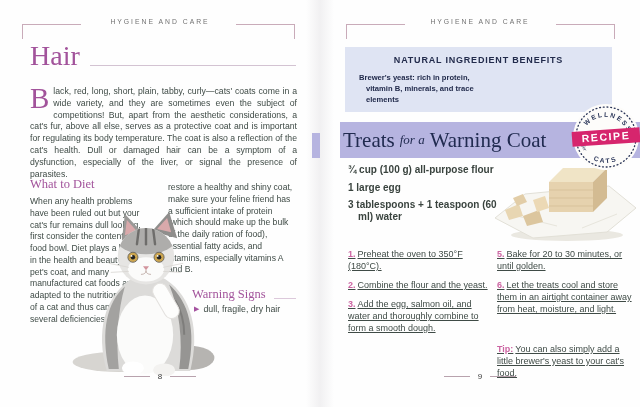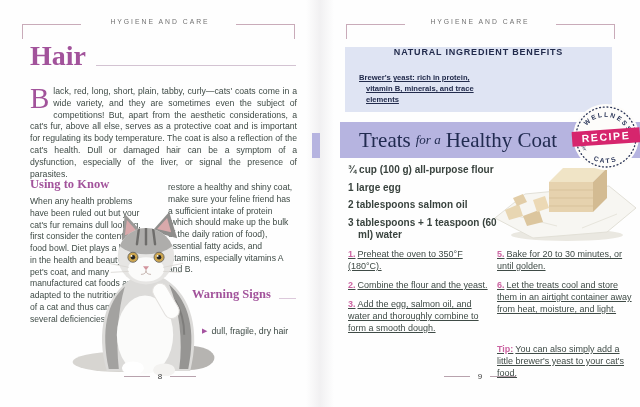--- a/index.html
+++ b/index.html
@@ -5,51 +5,51 @@
   html,body{margin:0;padding:0;background:#fff;}
   .spread{position:relative;width:640px;height:407px;background:#fefefe;overflow:hidden;
           font-family:"Liberation Sans",sans-serif;color:#3f4b46;}
   .gutter{position:absolute;left:306px;top:0;width:28px;height:407px;
           background:linear-gradient(to right,rgba(0,0,0,0),rgba(70,60,80,0.07) 50%,rgba(0,0,0,0));}
   .abs{position:absolute;}
   .running-head{width:320px;text-align:center;font-size:6.8px;letter-spacing:2px;color:#717171;top:18px;}
   .bracket{width:58px;height:14px;border-top:1px solid #c9abb9;top:24px;}
   .bracket.bl{border-left:1px solid #c9abb9;}
   .bracket.br{border-right:1px solid #c9abb9;}
-  h1,h2{margin:0;font-family:"Liberation Serif",serif;font-weight:bold;color:#a2539b;}
+  h1,h2{margin:0;font-family:"Liberation Serif",serif;font-weight:normal;color:#a2539b;}
   .title-row{left:30px;top:42px;width:266px;display:flex;align-items:flex-end;}
   .title-row h1{font-size:28px;line-height:1;}
   .rule{flex:1;border-top:1px solid #d3c3d2;margin:0 0 4px 10px;}
   .rule2{flex:1;border-top:1px solid #dcc9db;margin:0 0 2px 8px;}
   .intro{left:30px;top:86px;width:267px;font-size:8.7px;line-height:1.36;text-align:justify;margin:0;}
   .dropcap{float:left;font-family:"Liberation Serif",serif;font-size:29px;line-height:23px;
            padding:1px 4px 0 0;color:#a2539b;}
   .sub-head{display:flex;align-items:flex-end;}
   .sub-head h2{font-size:12.5px;line-height:1;}
   .wtk{left:30px;top:178px;width:122px;}
   .ws{left:192px;top:288px;width:104px;justify-content:space-between;}
   .colp{font-size:8.6px;line-height:1.37;margin:0;}
   .col-left{left:30px;top:196px;width:121px;}
   .col-right{left:168px;top:182px;width:128px;}
-  .ws-item{left:194px;top:326px;font-size:8.8px;display:flex;align-items:center;margin-left:8px;}
+  .ws-item{left:194px;top:304px;font-size:8.8px;display:flex;align-items:center;}
   .tri{color:#a553a0;font-size:7px;margin-right:4px;}
   .pageno{width:320px;top:372px;display:flex;align-items:center;justify-content:center;gap:8px;
           font-size:8px;color:#3c3c3c;}
   .pageno .dash{width:26px;border-top:1px solid #b8a2ad;}
   .spine-tab{left:312px;top:133px;width:8px;height:25px;background:#b6b4e0;}
   
   .benefits{left:345px;top:47px;width:267px;height:65px;background:#dfe4f3;}
-  .benefits-title{position:absolute;left:0;top:0;width:267px;text-align:center;font-size:9px;
+  .benefits-title{position:absolute;left:0;top:8px;width:267px;text-align:center;font-size:9px;
                   font-weight:bold;letter-spacing:0.8px;color:#222b4c;}
   .benefit{position:absolute;top:25px;font-size:7.6px;font-weight:bold;color:#222b4c;
            line-height:1.45;padding-left:7px;text-indent:-7px;}
-  .benefit.b0{left:14px;width:124px;text-decoration:underline;}
+  .benefit.b0{left:14px;width:124px;}
   .benefit.b1{left:152px;width:106px;}
   .banner{left:340px;top:122px;width:300px;height:36px;background:#b6b4e0;display:flex;
-          align-items:center;padding-left:19px;box-sizing:border-box;color:#212b50;}
+          align-items:center;padding-left:3px;box-sizing:border-box;color:#212b50;}
   .banner .t1,.banner .t3{font-family:"Liberation Serif",serif;font-size:21px;}
   .banner .t2{font-family:"Liberation Serif",serif;font-style:italic;font-size:13px;margin:0 5px;}
   .badge{left:571px;top:102px;width:70px;height:70px;transform:rotate(10deg);z-index:5;}
   .ingredients{left:348px;top:164px;width:156px;list-style:none;margin:0;padding:0;}
   .ingredients li{font-size:10px;font-weight:bold;color:#39433e;line-height:1.2;
                   margin-bottom:5.5px;padding-left:10px;text-indent:-10px;}
   .steps{font-size:9px;line-height:1.33;text-decoration:underline;}
   .steps-a{left:348px;top:249px;width:147px;}
   .steps-b{left:497px;top:249px;width:137px;}
   .step{margin:0 0 7px 0;}
@@ -70,21 +70,21 @@
     <div class="abs running-head" style="left:0;">HYGIENE AND CARE</div>
 
     <div class="abs title-row">
       <h1>Hair</h1>
       <div class="rule"></div>
     </div>
 
     <p class="abs intro"><span class="dropcap">B</span><span>lack, red, long, short, plain, tabby, curly—cats' coats come in a wide variety, and they are sometimes even the subject of competitions! But, apart from the aesthetic considerations, a cat's fur, above all else, serves as a protective coat and is important for regulating its body temperature. The coat is also a reflection of the cat's health. Dull or damaged hair can be a symptom of a dysfunction, especially of the liver, or signal the presence of parasites.</span></p>
 
     <div class="abs sub-head wtk">
-      <h2>Using to Know</h2>
+      <h2>What to Diet</h2>
     </div>
     <p class="abs colp col-left">When any health problems have been ruled out but your cat's fur remains dull looking, first consider the contents of its food bowl. Diet plays a key role in the health and beauty of your pet's coat, and many manufactured cat foods are not adapted to the nutritional needs of a cat and thus can lead to several deficiencies. To</p>
     <p class="abs colp col-right">restore a healthy and shiny coat, make sure your feline friend has a sufficient intake of protein (which should make up the bulk of the daily ration of food), essential fatty acids, and vitamins, especially vitamins A and B.</p>
 
     <svg class="abs cat" viewBox="0 0 160 165">
       <ellipse cx="52" cy="151" rx="46" ry="10" fill="#d7d5d1"></ellipse>
       <ellipse cx="122" cy="147" rx="25" ry="12" fill="#b6b4b1"></ellipse>
       <path d="M 40,160 C 29,120 38,88 62,70 C 70,63 92,63 100,70 C 124,86 133,120 123,160 Z" fill="#dcdbd9"></path>
       <path d="M 42,158 C 34,120 40,92 58,76 C 51,100 49,130 52,158 Z" fill="#a3a2a0"></path>
       <path d="M 121,158 C 129,120 122,92 102,74 C 112,98 116,130 112,158 Z" fill="#969593"></path>
@@ -146,21 +146,21 @@
     <div class="abs running-head" style="left:320px;">HYGIENE AND CARE</div>
 
     <div class="abs benefits">
       <div class="benefits-title">NATURAL INGREDIENT BENEFITS</div>
       <div class="benefit b0">Brewer's yeast: rich in protein, vitamin B, minerals, and trace elements</div>
     </div>
 
     <div class="abs banner">
       <span class="t1">Treats</span>
       <span class="t2">for a</span>
-      <span class="t3">Healthy Coat</span>
+      <span class="t3">Warning Coat</span>
     </div>
 
     <svg class="abs badge" viewBox="0 0 70 70">
       <circle cx="35" cy="35" r="33" fill="#fdfcfa"></circle>
       <circle cx="35" cy="35" r="30" fill="none" stroke="#2a3558" stroke-width="1.3" stroke-dasharray="0.9,2.8" stroke-linecap="round"></circle>
       <defs>
         <path id="arcTop" d="M 11,39 A 24,24 0 0 1 59,39"></path>
         <path id="arcBot" d="M 9,35 A 26,26 0 0 0 61,35"></path>
       </defs>
       <text font-size="6.6" font-weight="bold" fill="#2a3558" letter-spacing="1.8" font-family="Liberation Sans, sans-serif">
@@ -174,21 +174,20 @@
       </text>
       <g transform="rotate(-14 35 35)">
         <rect x="1" y="27.5" width="68" height="15" fill="#d6256d"></rect>
         <text x="35" y="38.5" text-anchor="middle" font-size="10.5" font-weight="bold" fill="#ffffff" letter-spacing="1.6" font-family="Liberation Sans, sans-serif">RECIPE</text>
       </g>
     </svg>
 
     <ul class="abs ingredients">
       <li>¾ cup (100 g) all-purpose flour</li>
       <li>1 large egg</li>
-      <li>2 tablespoons salmon oil</li>
       <li>3 tablespoons + 1 teaspoon (60 ml) water</li>
     </ul>
 
     <svg class="abs photo" viewBox="0 0 153 88">
       <ellipse cx="80" cy="79" rx="56" ry="6" fill="#eae8e1"></ellipse>
       <path d="M 8,62 L 38,38 L 122,30 L 149,52 L 120,76 L 46,82 Z" fill="#f7f6f2" stroke="#e2e0d7" stroke-width="1"></path>
       <path d="M 30,60 L 70,70 M 95,72 L 130,58" stroke="#e7e5dc" stroke-width="1" fill="none"></path>
       <polygon points="62,26 76,12 120,12 106,26" fill="#f0e4c6"></polygon>
       <rect x="62" y="26" width="44" height="30" fill="#e6d2ae"></rect>
       <polygon points="106,26 120,12 120,42 106,56" fill="#d3bb92"></polygon>

